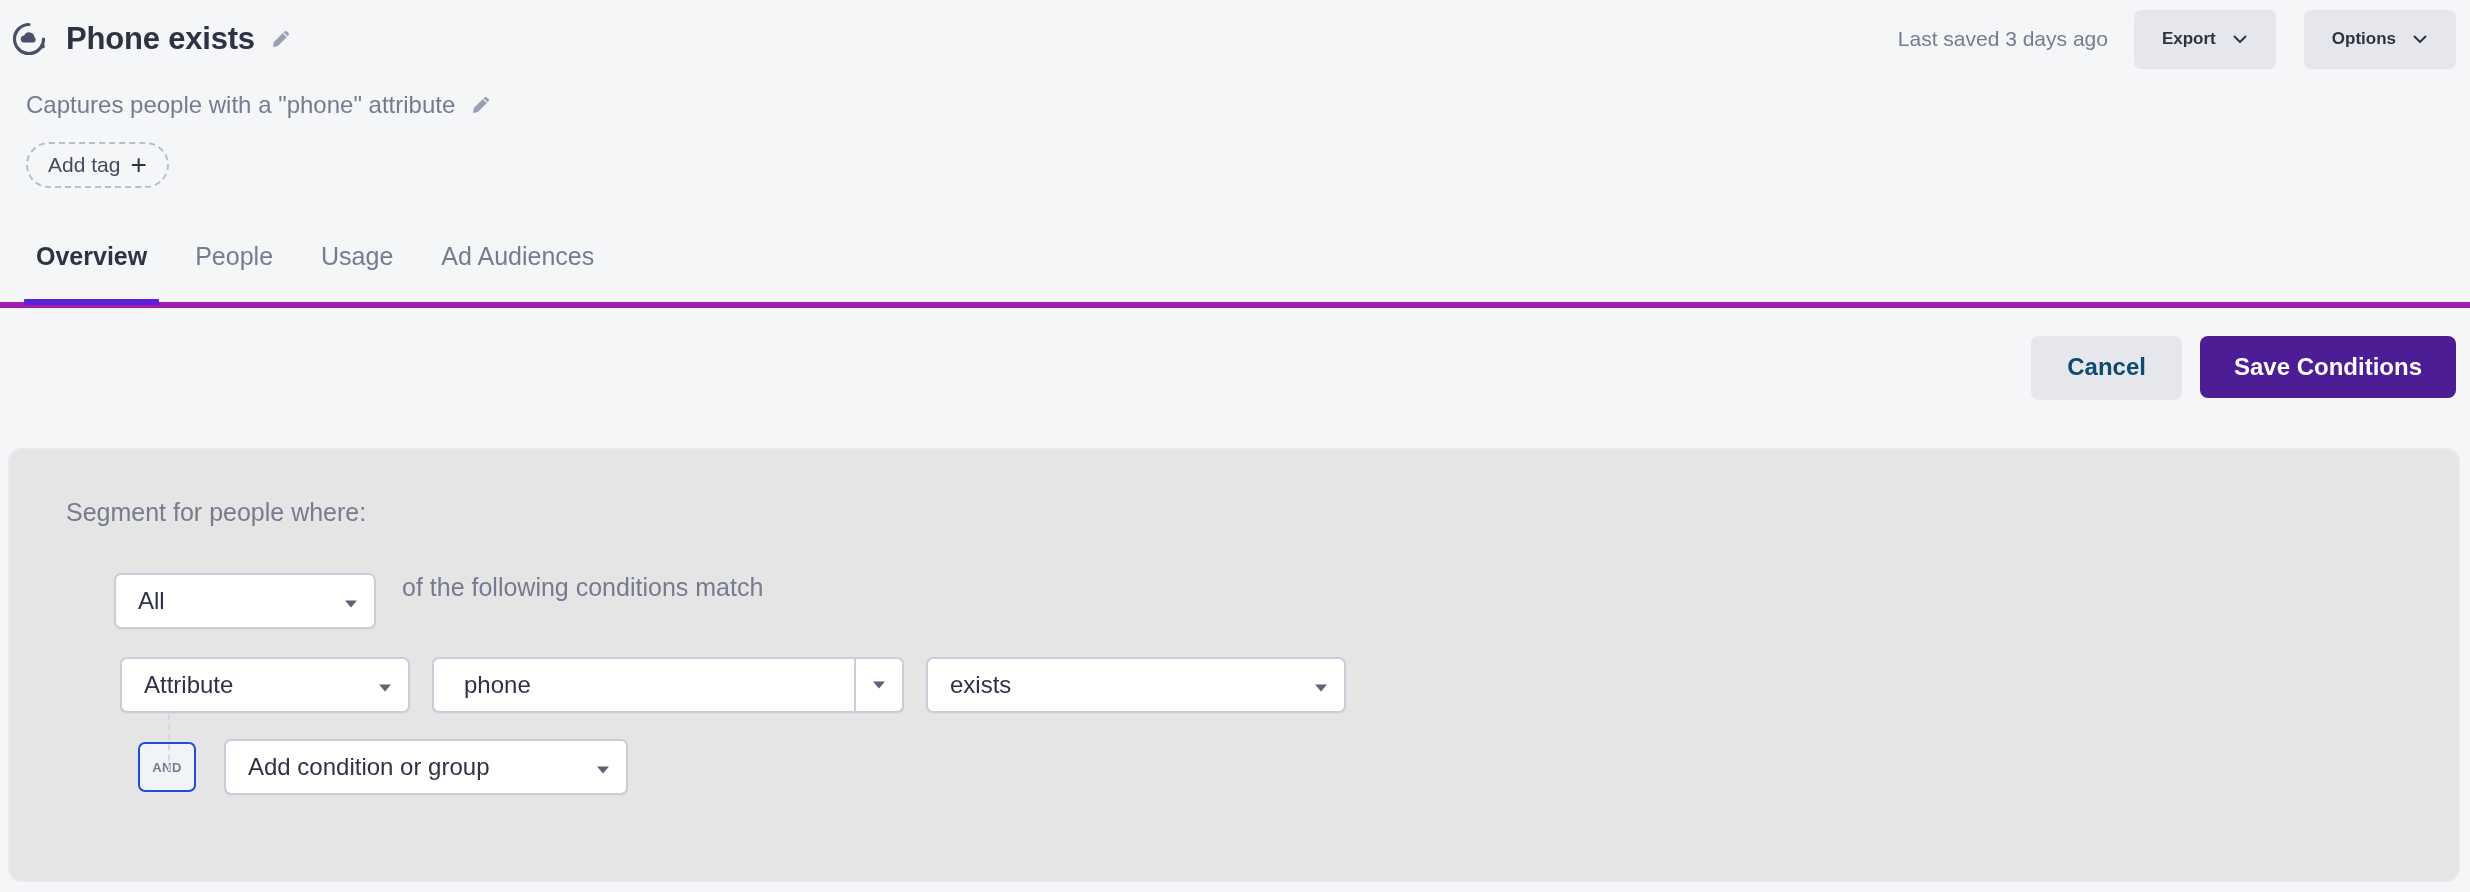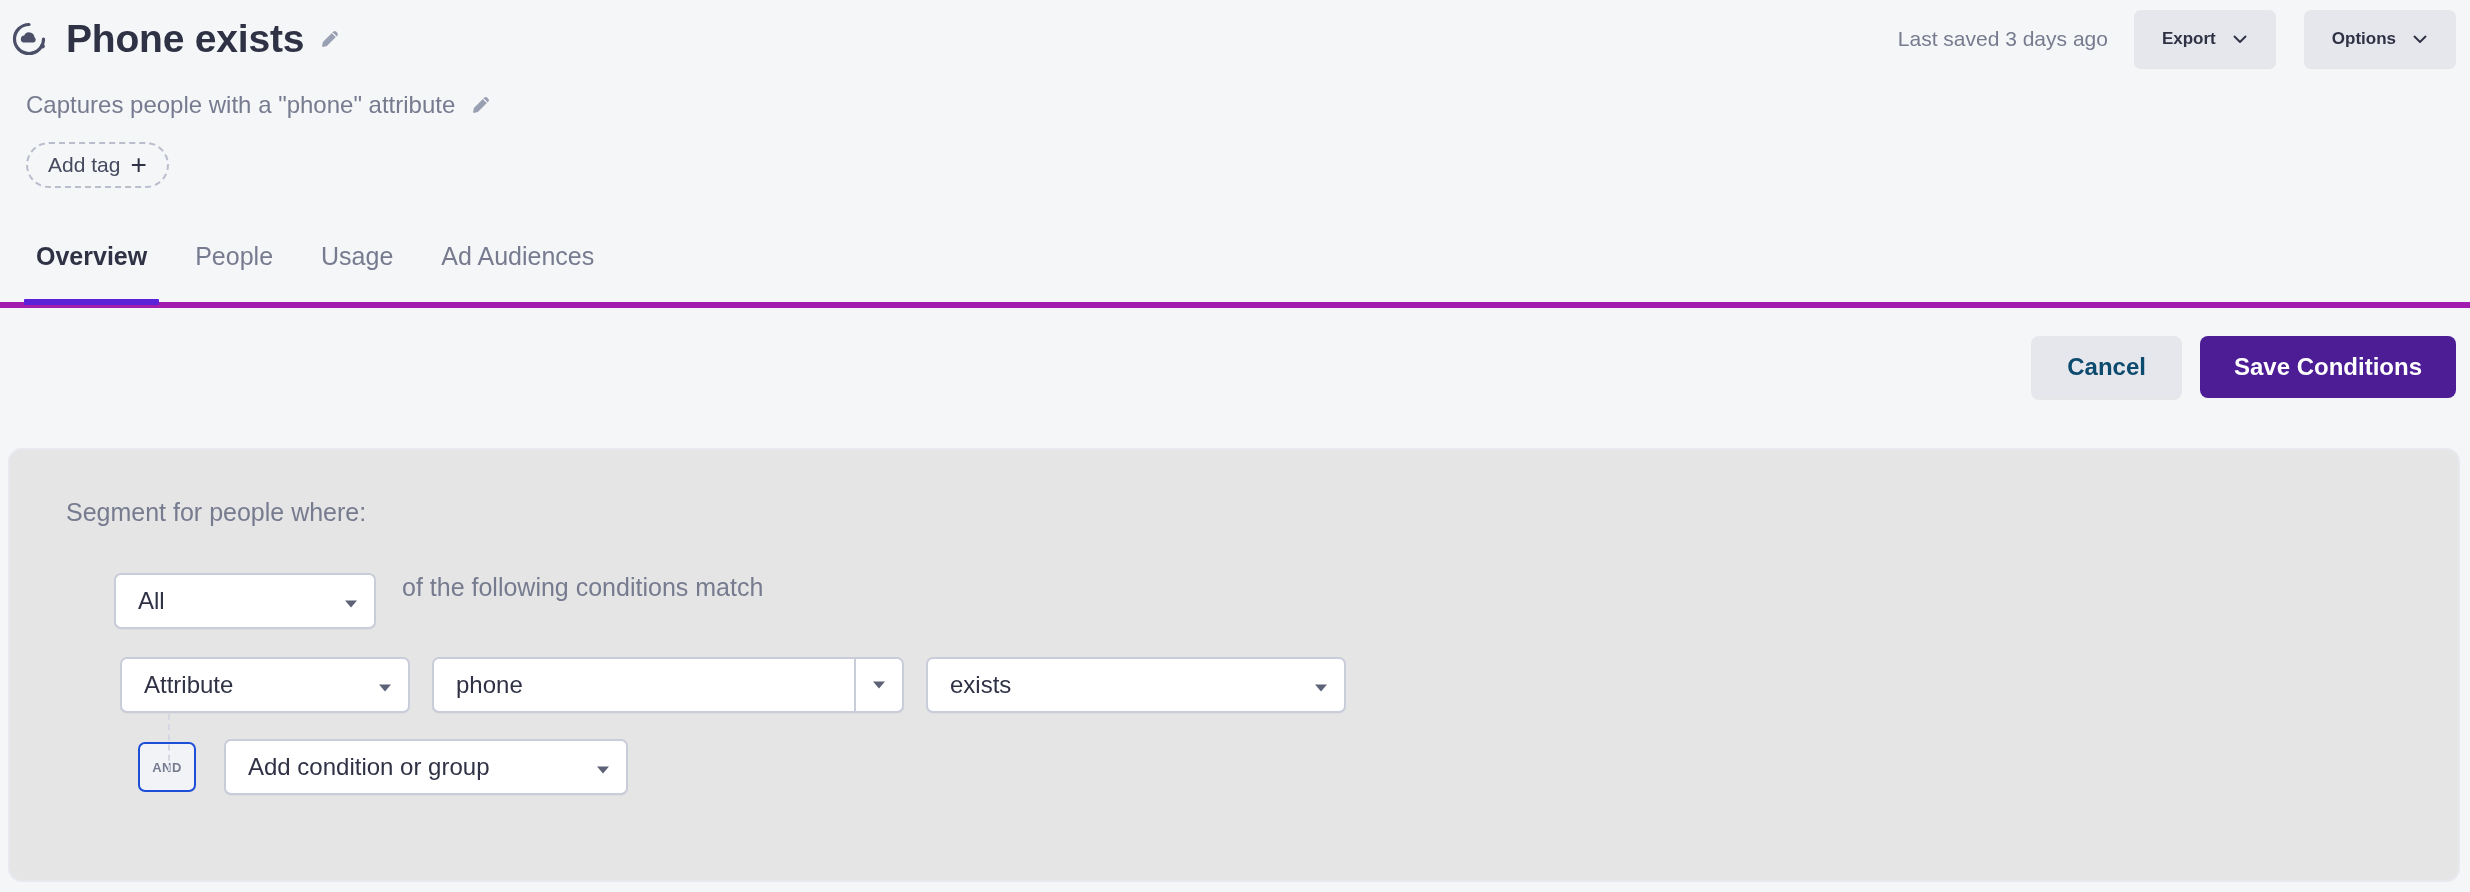--- a/index.html
+++ b/index.html
@@ -31,21 +31,21 @@
     padding-right: 14px;
   }
   .brand-icon {
     width: 34px; height: 34px;
     flex: 0 0 34px;
     margin-left: 6px;
     margin-right: 20px;
     display: flex; align-items: center; justify-content: center;
   }
   .page-title {
-    font-size: 39px;
+    font-size: 31px;
     font-weight: bold;
     color: #2f3245;
     letter-spacing: -0.2px;
     white-space: nowrap;
   }
   .pencil-icon {
     display: inline-flex;
     align-items: center;
     justify-content: center;
     margin-left: 14px;
@@ -286,21 +286,21 @@
     overflow: hidden;
     box-shadow: 0 1px 1px rgba(0,0,0,0.03);
   }
   .combo-input {
     width: 420px;
     border: none;
     outline: none;
     font-family: "Liberation Sans", sans-serif;
     font-size: 24px;
     color: #2f3245;
-    padding-left: 22px;
+    padding-left: 30px;
     background: transparent;
   }
   .combo-caret {
     width: 48px;
     border-left: 2px solid #c9ccd9;
     display: flex;
     align-items: center;
     justify-content: center;
     cursor: pointer;
   }

